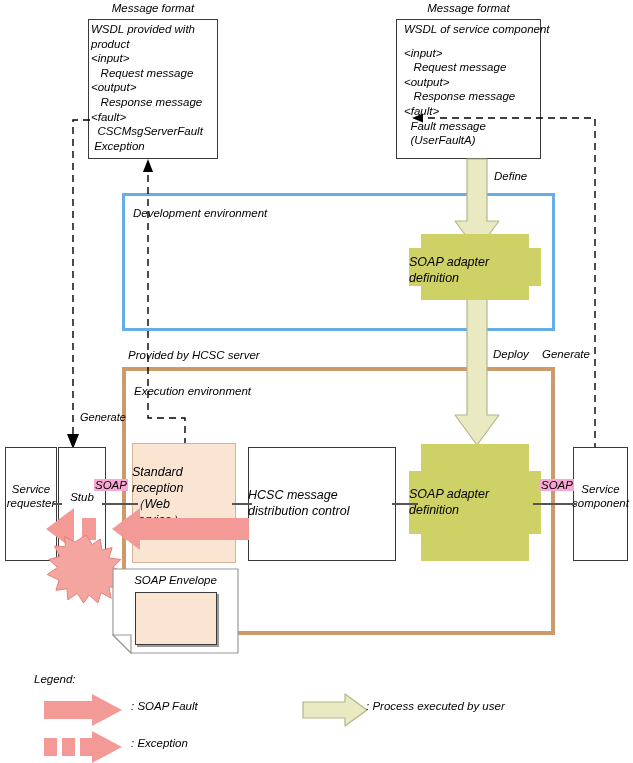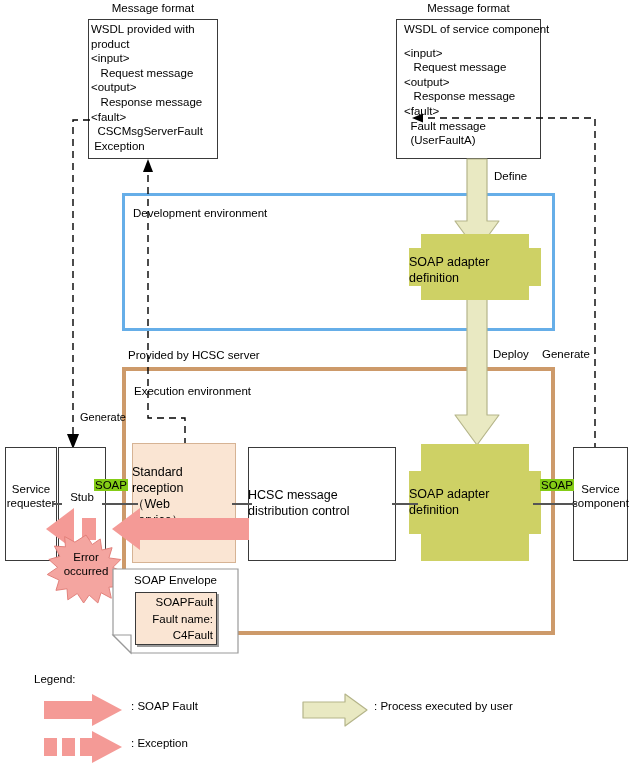--- a/index.html
+++ b/index.html
@@ -1,31 +1,31 @@
 <!DOCTYPE html>
 <html><head>
 <meta charset="utf-8">
 <style>
   html,body{margin:0;padding:0;background:#ffffff;}
   body{width:633px;height:763px;font-family:"Liberation Sans","DejaVu Sans",sans-serif;color:#000;}
-  #canvas{position:relative;width:633px;height:763px;overflow:hidden;}
+  #canvas{position:relative;width:633px;height:763px;overflow:hidden;font-style:italic;}
   .abs{position:absolute;}
   .box{box-sizing:border-box;background:#fff;border:1.3px solid #3a3a3a;}
   .caption{font-size:11.5px;text-align:center;white-space:nowrap;}
   .envlabel{font-size:11.5px;white-space:nowrap;}
   .smalllabel{font-size:11px;white-space:nowrap;}
   .wsdlbody{font-size:11.5px;line-height:14.6px;}
   .wsdlbody div{white-space:pre;}
   .boxlabel{font-size:11.5px;line-height:14px;text-align:center;}
   .bigboxlabel{font-size:12.5px;line-height:16px;}
   .devenv{box-sizing:border-box;border:3px solid #66aee8;background:#fff;}
   .connector{background:#555;}
   svg{display:block;overflow:visible;}
   .legendtxt{font-size:11.5px;white-space:nowrap;}
-  .soapbadge{font-size:11.5px;background:#84cc16;padding:0 1px;white-space:nowrap;}
+  .soapbadge{font-size:11.5px;background:#f9a8d4;padding:0 1px;white-space:nowrap;}
 </style>
 </head>
 <body>
 
 <div id="canvas">
 
   <div class="abs caption" style="left:88px;top:2px;width:130px;">Message format</div>
   <div class="abs box" style="left:88px;top:19px;width:130px;height:140px;"></div>
   <div class="abs wsdlbody" style="left:91px;top:22px;width:128px;">
     <div>WSDL provided with</div>
@@ -152,50 +152,41 @@
   <svg class="abs" style="left:38px;top:508px;" width="60" height="42" viewBox="0 0 60 42">
     <path d="M44,10 L58,10 L58,32 L44,32 Z" fill="#f49a96"></path>
     <path d="M36,0 L36,42 L8,21 Z" fill="#f49a96"></path>
   </svg>
 
   <svg class="abs" style="left:46px;top:535px;" width="80" height="68" viewBox="0 0 100 86">
     <path d="M50,0 L58,12 L68,5 L70,19 L83,16 L79,29 L94,31 L84,41 L100,48 L85,54 L94,65
              L79,66 L82,80 L69,73 L65,86 L54,76 L47,86 L39,74 L27,82 L26,68 L12,70
              L16,57 L1,50 L14,41 L3,31 L17,27 L10,14 L24,15 L23,2 L36,9 Z" fill="#f4a5a0" stroke="#e07d78" stroke-width="1.2" stroke-linejoin="round"></path>
   </svg>
-  <div class="abs boxlabel" style="left:46px;top:550px;width:80px;font-size:11.5px;line-height:14px;">
-    <div>Error</div>
-    <div>occurred</div>
-  </div>
 
   <svg class="abs" style="left:113px;top:569px;" width="125" height="84" viewBox="0 0 125 84">
     <path d="M0,0 L125,0 L125,84 L18,84 L0,66 Z" fill="#ffffff" stroke="#9a9a9a" stroke-width="1.2"></path>
     <path d="M0,66 L18,84 L18,66 Z" fill="#ffffff" stroke="#9a9a9a" stroke-width="1.2"></path>
   </svg>
   <div class="abs" style="left:113px;top:574px;width:125px;text-align:center;font-size:11.5px;">SOAP Envelope</div>
   <div class="abs" style="left:135px;top:592px;width:82px;height:53px;background:#fae5d3;border:1.4px solid #3a3a3a;box-sizing:border-box;box-shadow:2px 2px 0 #9a9a9a;"></div>
-  <div class="abs" style="left:135px;top:594px;width:78px;font-size:11.5px;line-height:16.5px;text-align:right;">
-    <div>SOAPFault</div>
-    <div>Fault name:</div>
-    <div>C4Fault</div>
-  </div>
 
   <div class="abs legendtxt" style="left:34px;top:673px;">Legend:</div>
 
   <svg class="abs" style="left:44px;top:694px;" width="78" height="32" viewBox="0 0 78 32">
     <path d="M0,7 L48,7 L48,0 L78,16 L48,32 L48,25 L0,25 Z" fill="#f49a96"></path>
   </svg>
   <div class="abs legendtxt" style="left:131px;top:700px;">: SOAP Fault</div>
 
   <svg class="abs" style="left:44px;top:731px;" width="78" height="32" viewBox="0 0 78 32">
     <rect x="0" y="7" width="13" height="18" fill="#f49a96"></rect>
     <rect x="18" y="7" width="13" height="18" fill="#f49a96"></rect>
     <rect x="36" y="7" width="12" height="18" fill="#f49a96"></rect>
     <path d="M48,0 L78,16 L48,32 Z" fill="#f49a96"></path>
   </svg>
   <div class="abs legendtxt" style="left:131px;top:737px;">: Exception</div>
 
   <svg class="abs" style="left:303px;top:694px;" width="64" height="32" viewBox="0 0 64 32">
     <path d="M0,8 L42,8 L42,0 L64,16 L42,32 L42,24 L0,24 Z" fill="#e9e9c2" stroke="#b5b58a" stroke-width="1.2" stroke-linejoin="round"></path>
   </svg>
-  <div class="abs legendtxt" style="left:374px;top:700px;">: Process executed by user</div>
+  <div class="abs legendtxt" style="left:366px;top:700px;">: Process executed by user</div>
 
 </div>
 
 </body></html>

